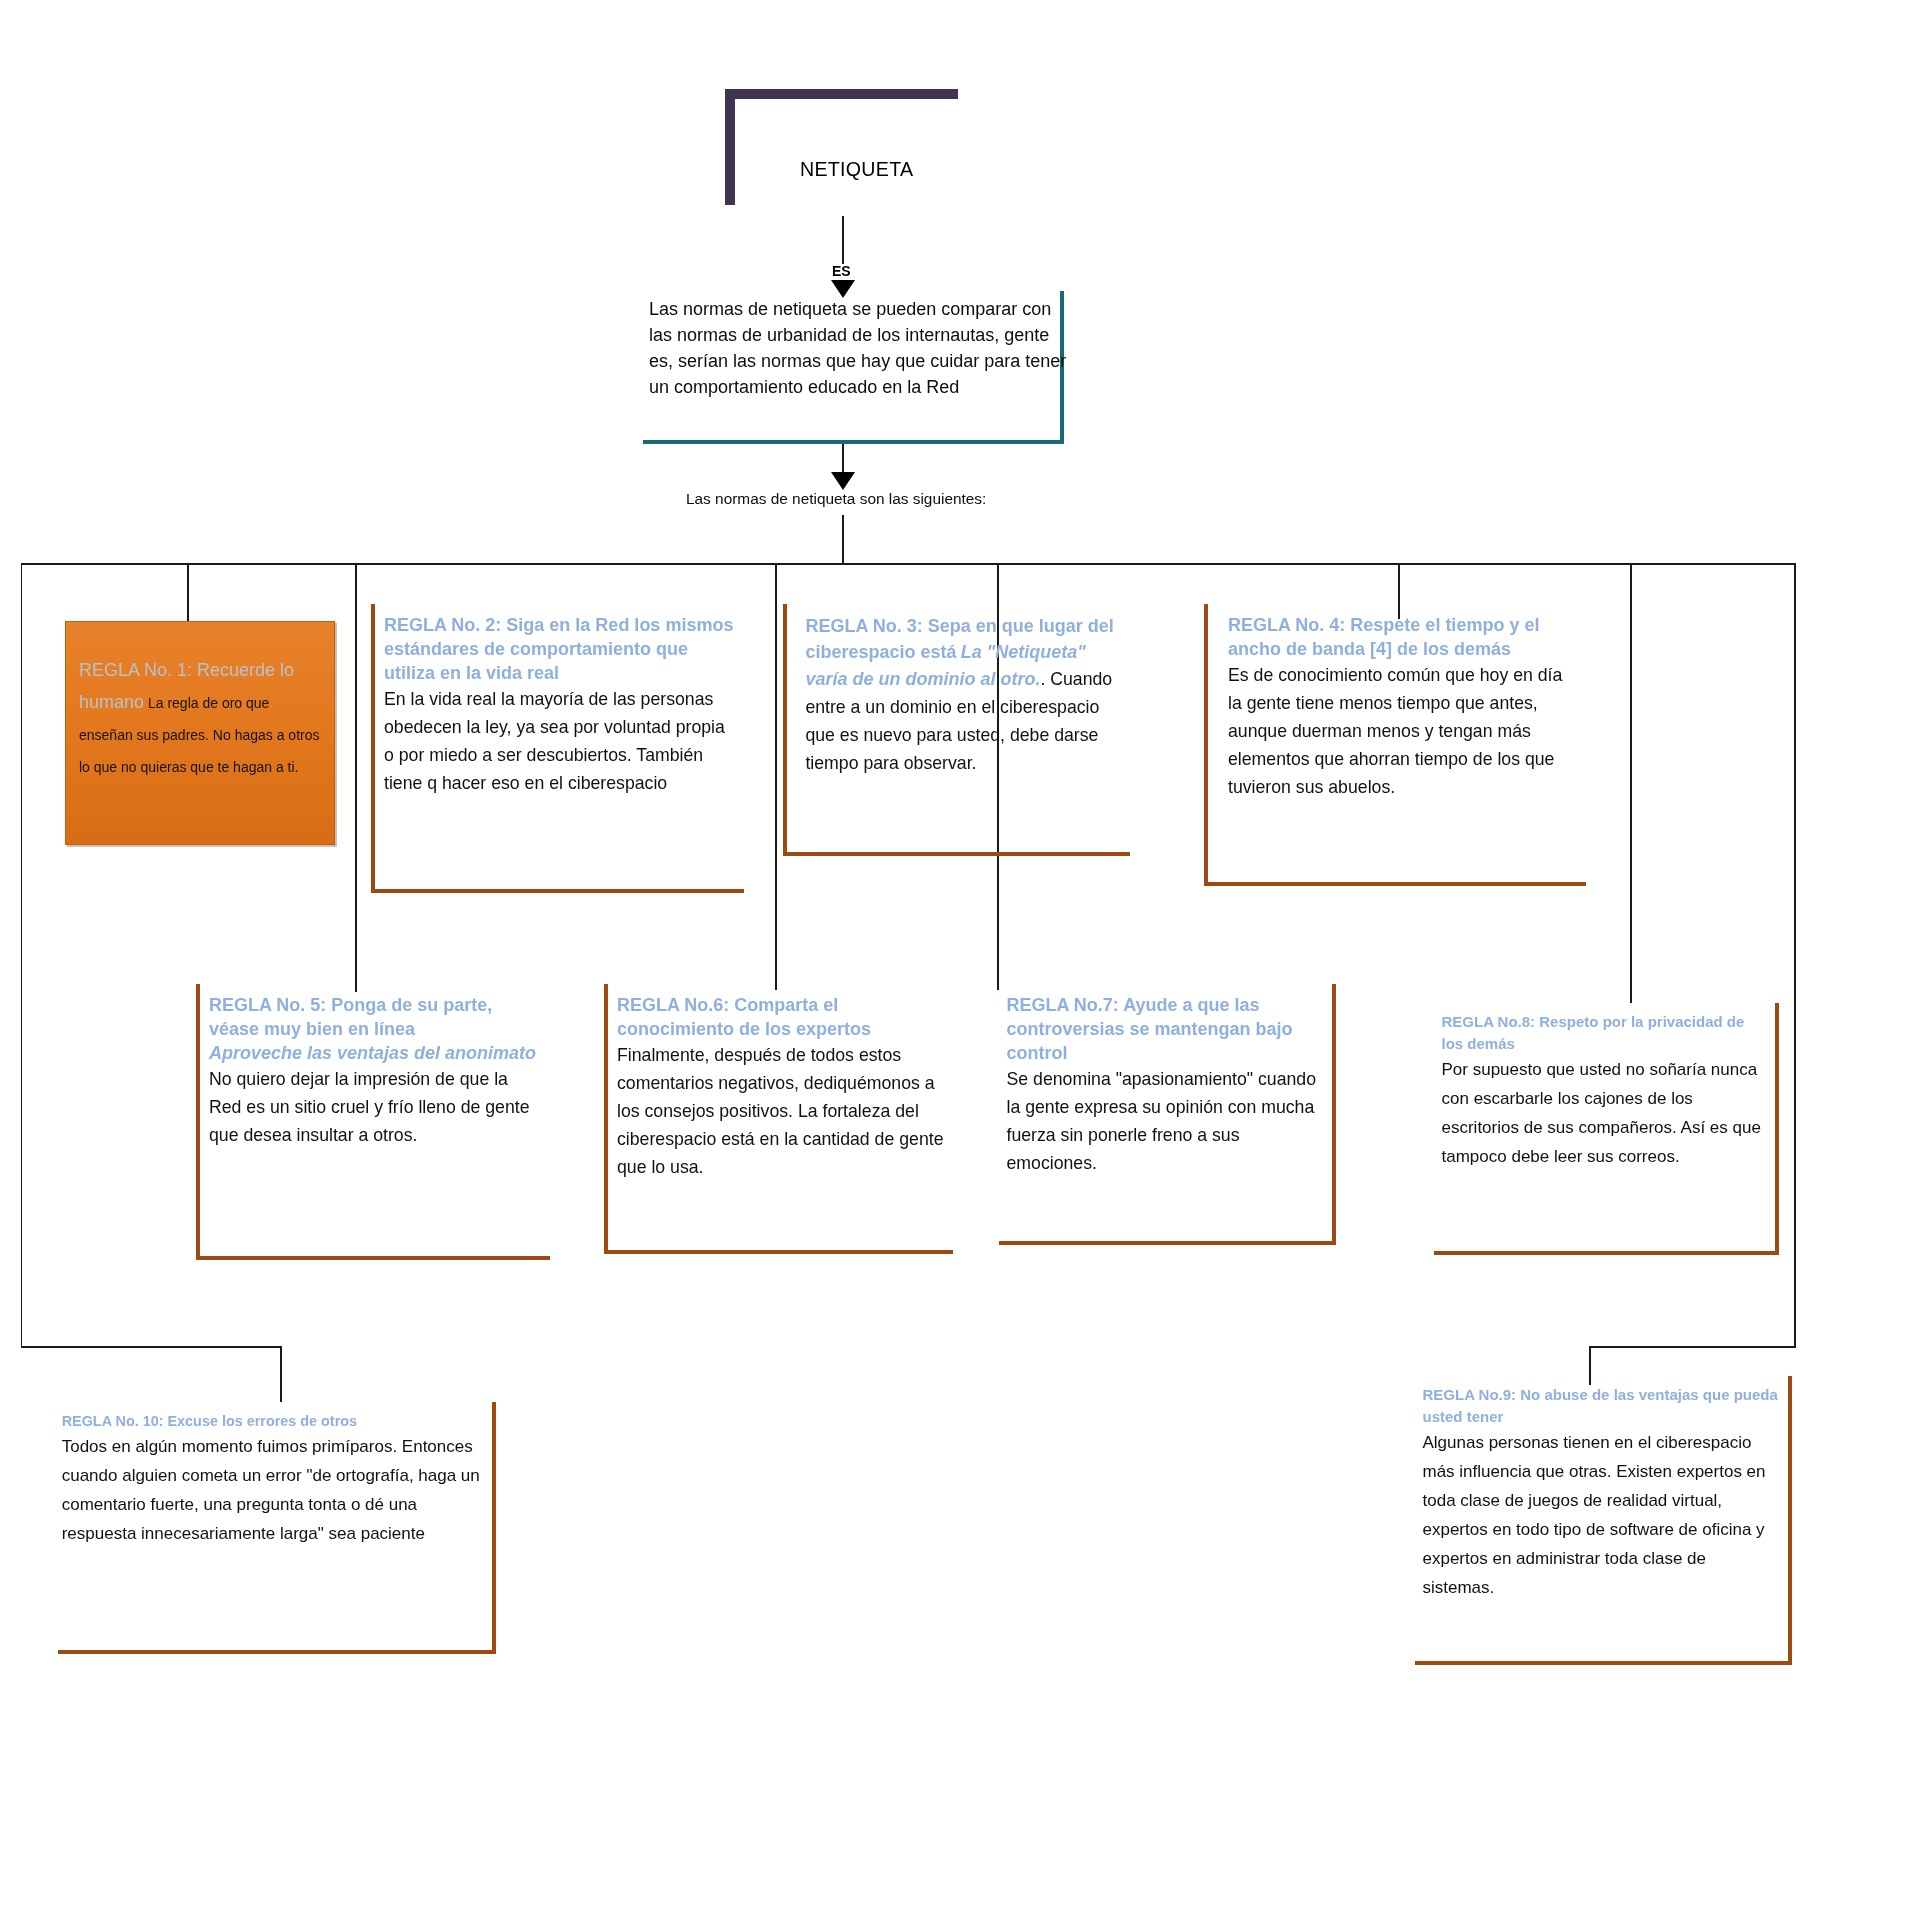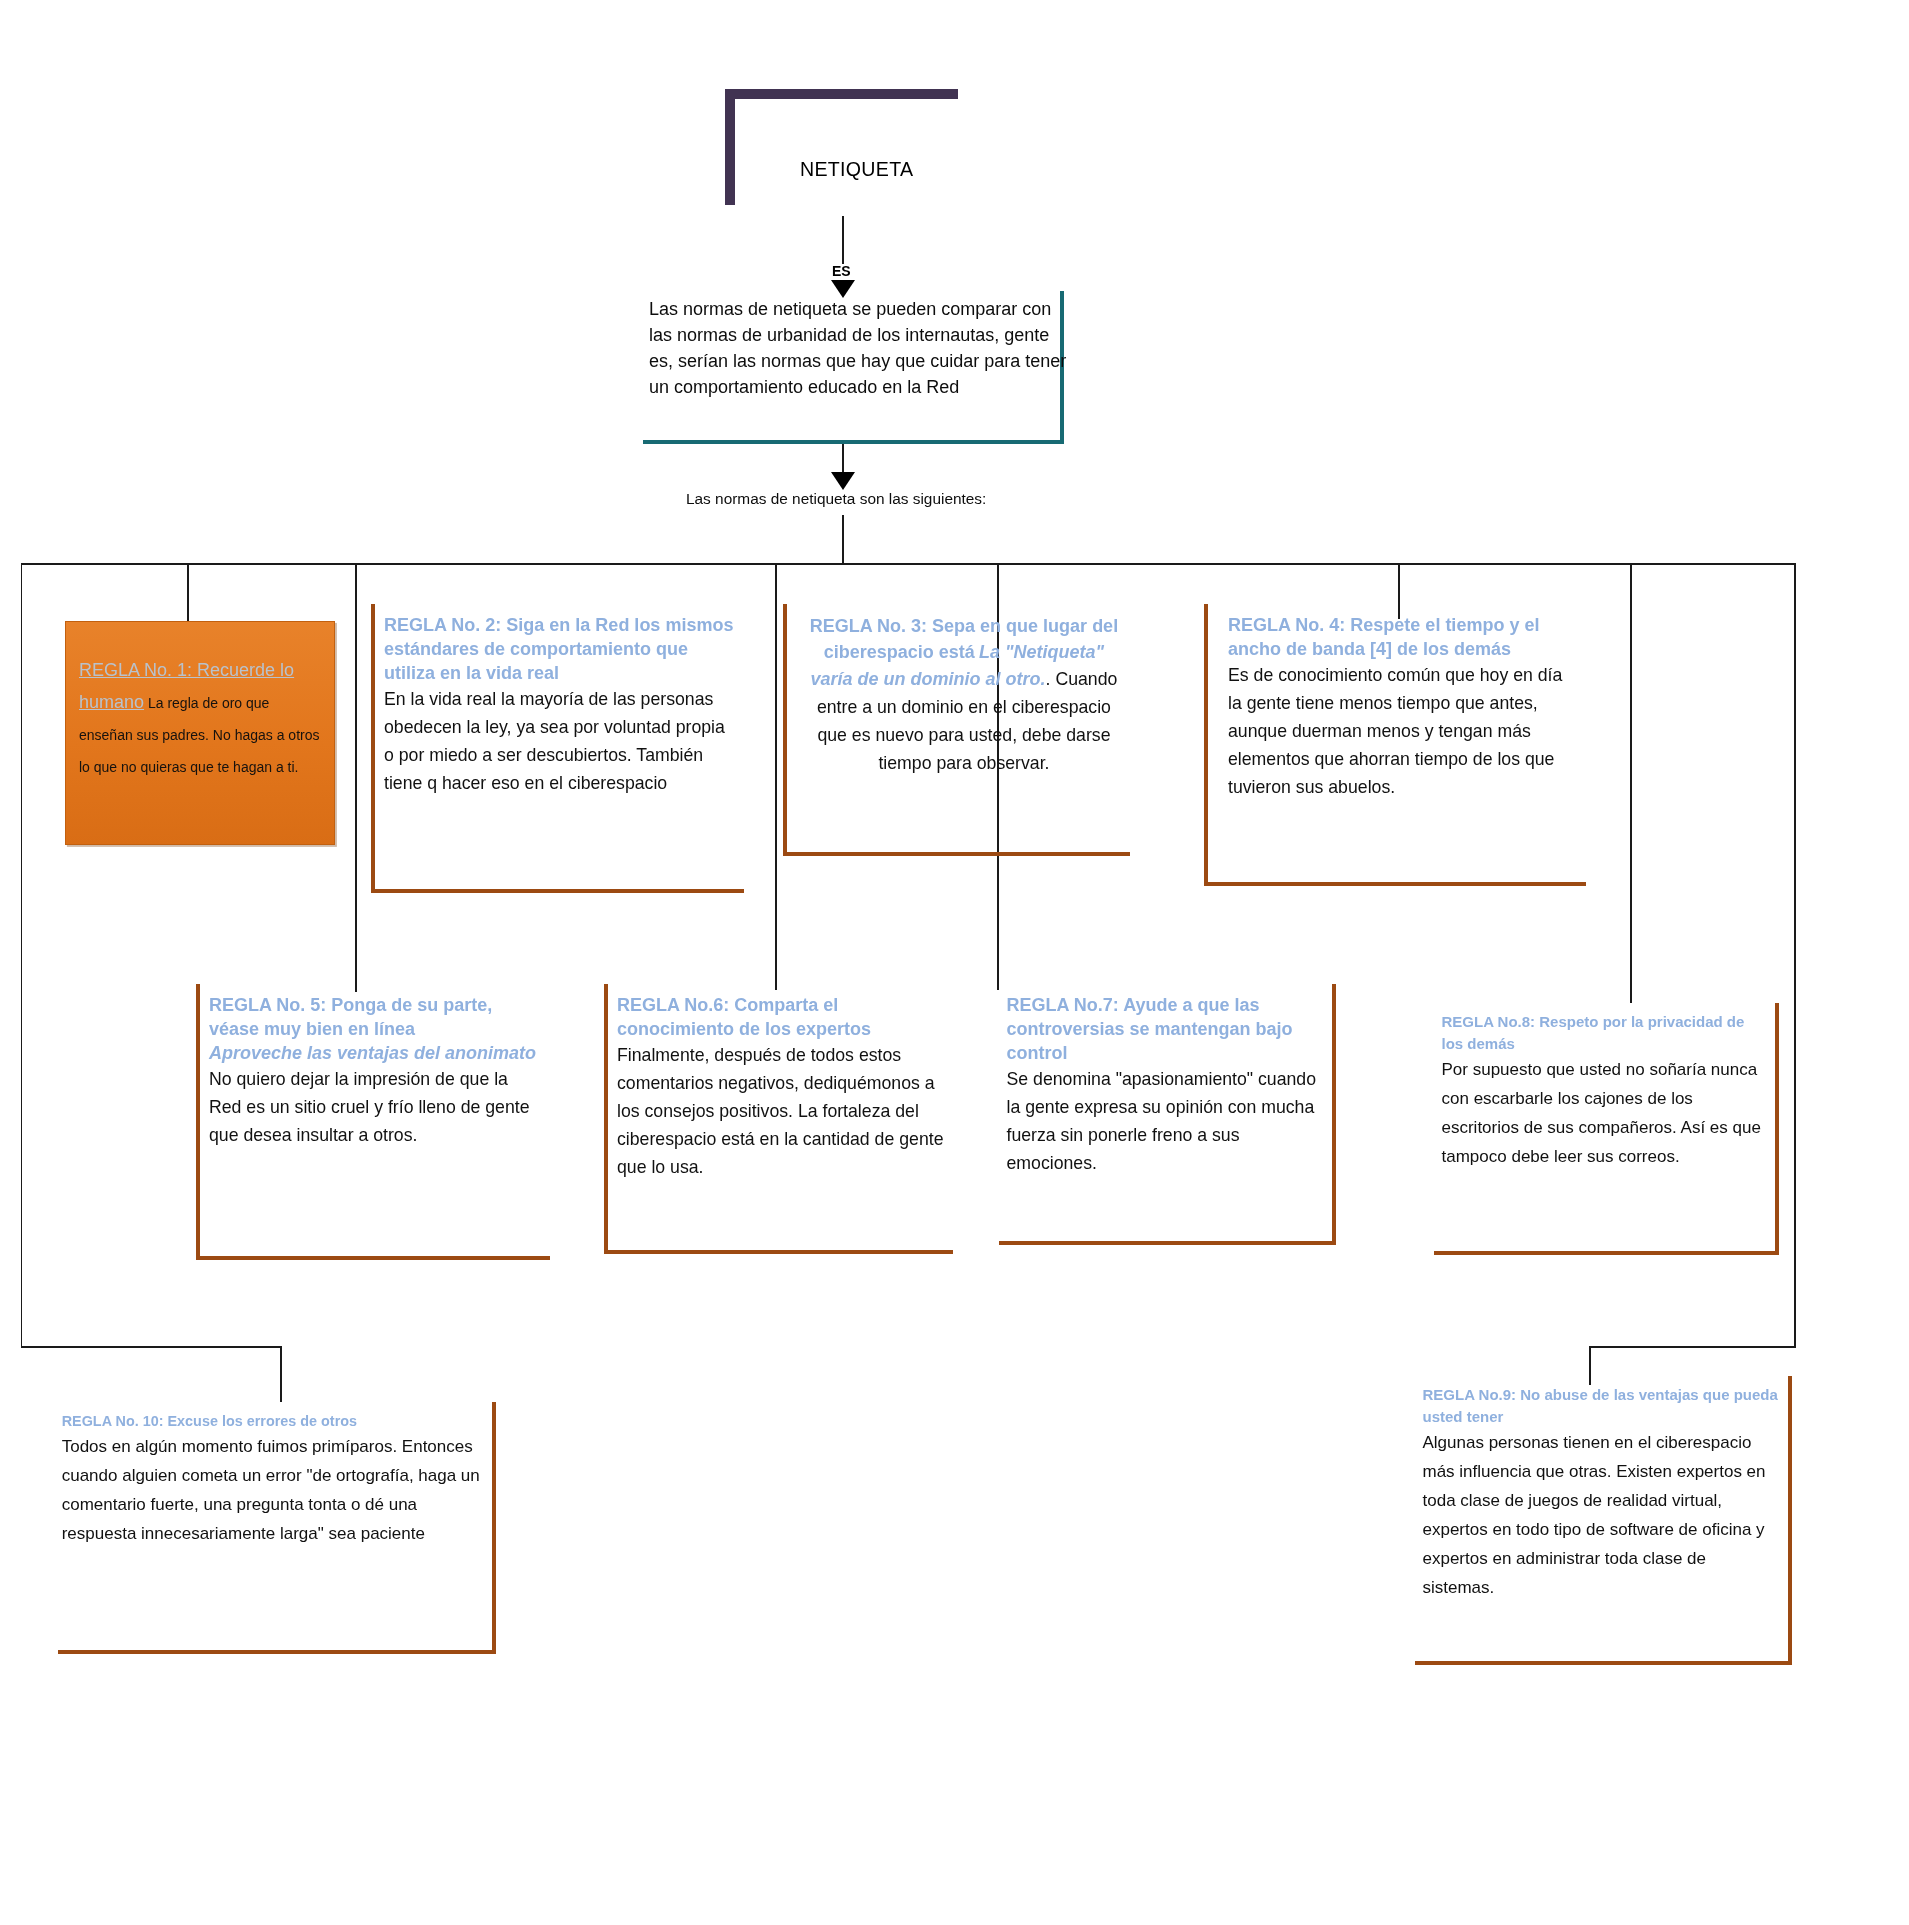--- a/index.html
+++ b/index.html
@@ -137,37 +137,37 @@
   <div class="ln-v" style="left:1630px; top:563px; height:440px;"></div>
 
   <div class="ln-h" style="left:20.5px; top:1346px; width:261px;"></div>
   <div class="ln-v" style="left:280px; top:1346px; height:56px;"></div>
 
   <div class="ln-h" style="left:1589px; top:1346px; width:207px;"></div>
   <div class="ln-v" style="left:1589px; top:1346px; height:39px;"></div>
 
   <div class="rule-orange" style="left:65px; top:621px; width:270px; height:224px;">
     <div style="position:absolute; left:13px; top:32px; width:244px;">
-      <span class="ro-head" style="font-size:18px; line-height:32px;text-decoration:underline;">REGLA No. 1: Recuerde lo humano</span><span class="ro-text" style="font-size:14px; line-height:32px;"> La regla de oro que enseñan sus padres. No hagas a otros lo que no quieras que te hagan a ti.</span>
+      <span class="ro-head" style="font-size:18px; line-height:32px;">REGLA No. 1: Recuerde lo humano</span><span class="ro-text" style="font-size:14px; line-height:32px;"> La regla de oro que enseñan sus padres. No hagas a otros lo que no quieras que te hagan a ti.</span>
     </div>
   </div>
 
   <div class="rule sz-a" style="left:371px; top:604px; width:373px; height:289px;">
     <div class="r-left" style="height:289px;"></div>
     <div class="r-bottom" style="width:373px;"></div>
     <div class="r-body" style="padding:9.3px 7.5px 0 13px;">
       <div class="r-head">REGLA No. 2: Siga en la Red los mismos estándares de comportamiento que utiliza en la vida real</div>
       <div class="r-text">En la vida real la mayoría de las personas obedecen la ley, ya sea por voluntad propia o por miedo a ser descubiertos. También tiene q hacer eso en  el ciberespacio</div>
     </div>
   </div>
 
   <div class="rule sz-a" style="left:783px; top:604px; width:347px; height:252px;">
     <div class="r-left" style="height:252px;"></div>
     <div class="r-bottom" style="width:347px;"></div>
-    <div class="r-body" style="padding:9.3px 7.5px 0 22.4px;text-align:center;">
+    <div class="r-body" style="padding:9.3px 7.5px 0 22.4px;">
       <div>
         <span class="inline-blue" style="font-size:18px; line-height:26px;">REGLA No. 3: Sepa en que lugar del ciberespacio está</span>
         <span class="inline-blue-it" style="font-size:18px; line-height:26px;">La "Netiqueta" varía de un dominio al otro.</span><span class="r-text" style="font-size:17.7px; line-height:28px;">. Cuando entre a un dominio en el ciberespacio que es nuevo para usted, debe darse tiempo para observar.</span>
       </div>
     </div>
   </div>
 
   <div class="rule sz-a" style="left:1204px; top:604px; width:382px; height:282px;">
     <div class="r-left" style="height:282px;"></div>
     <div class="r-bottom" style="width:382px;"></div>

